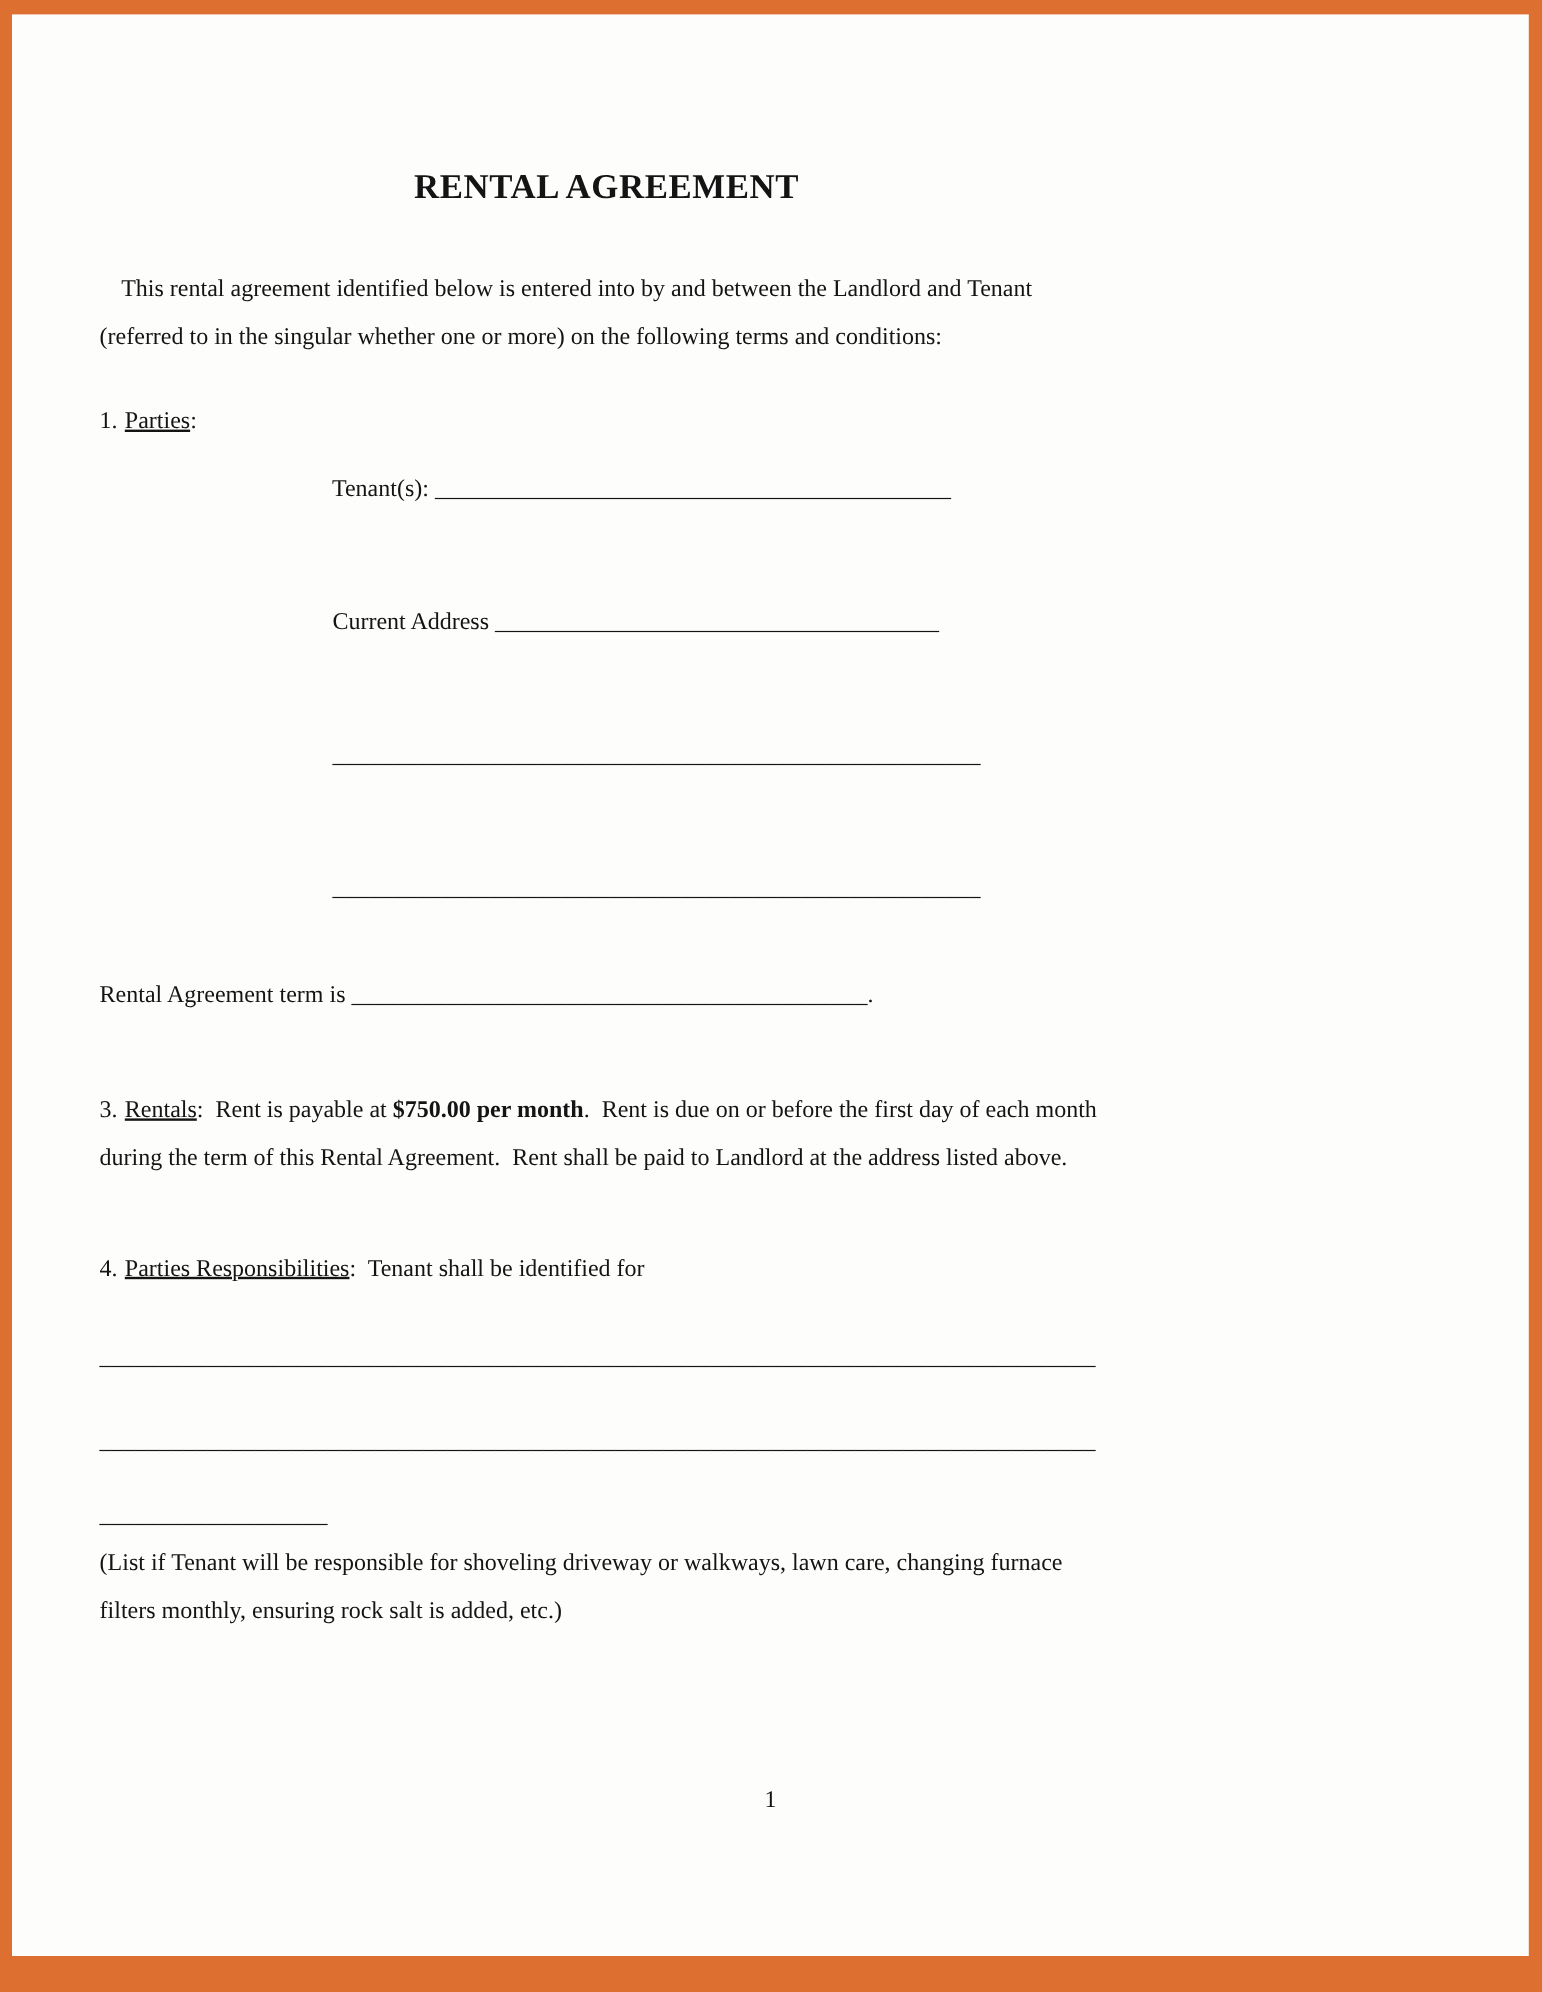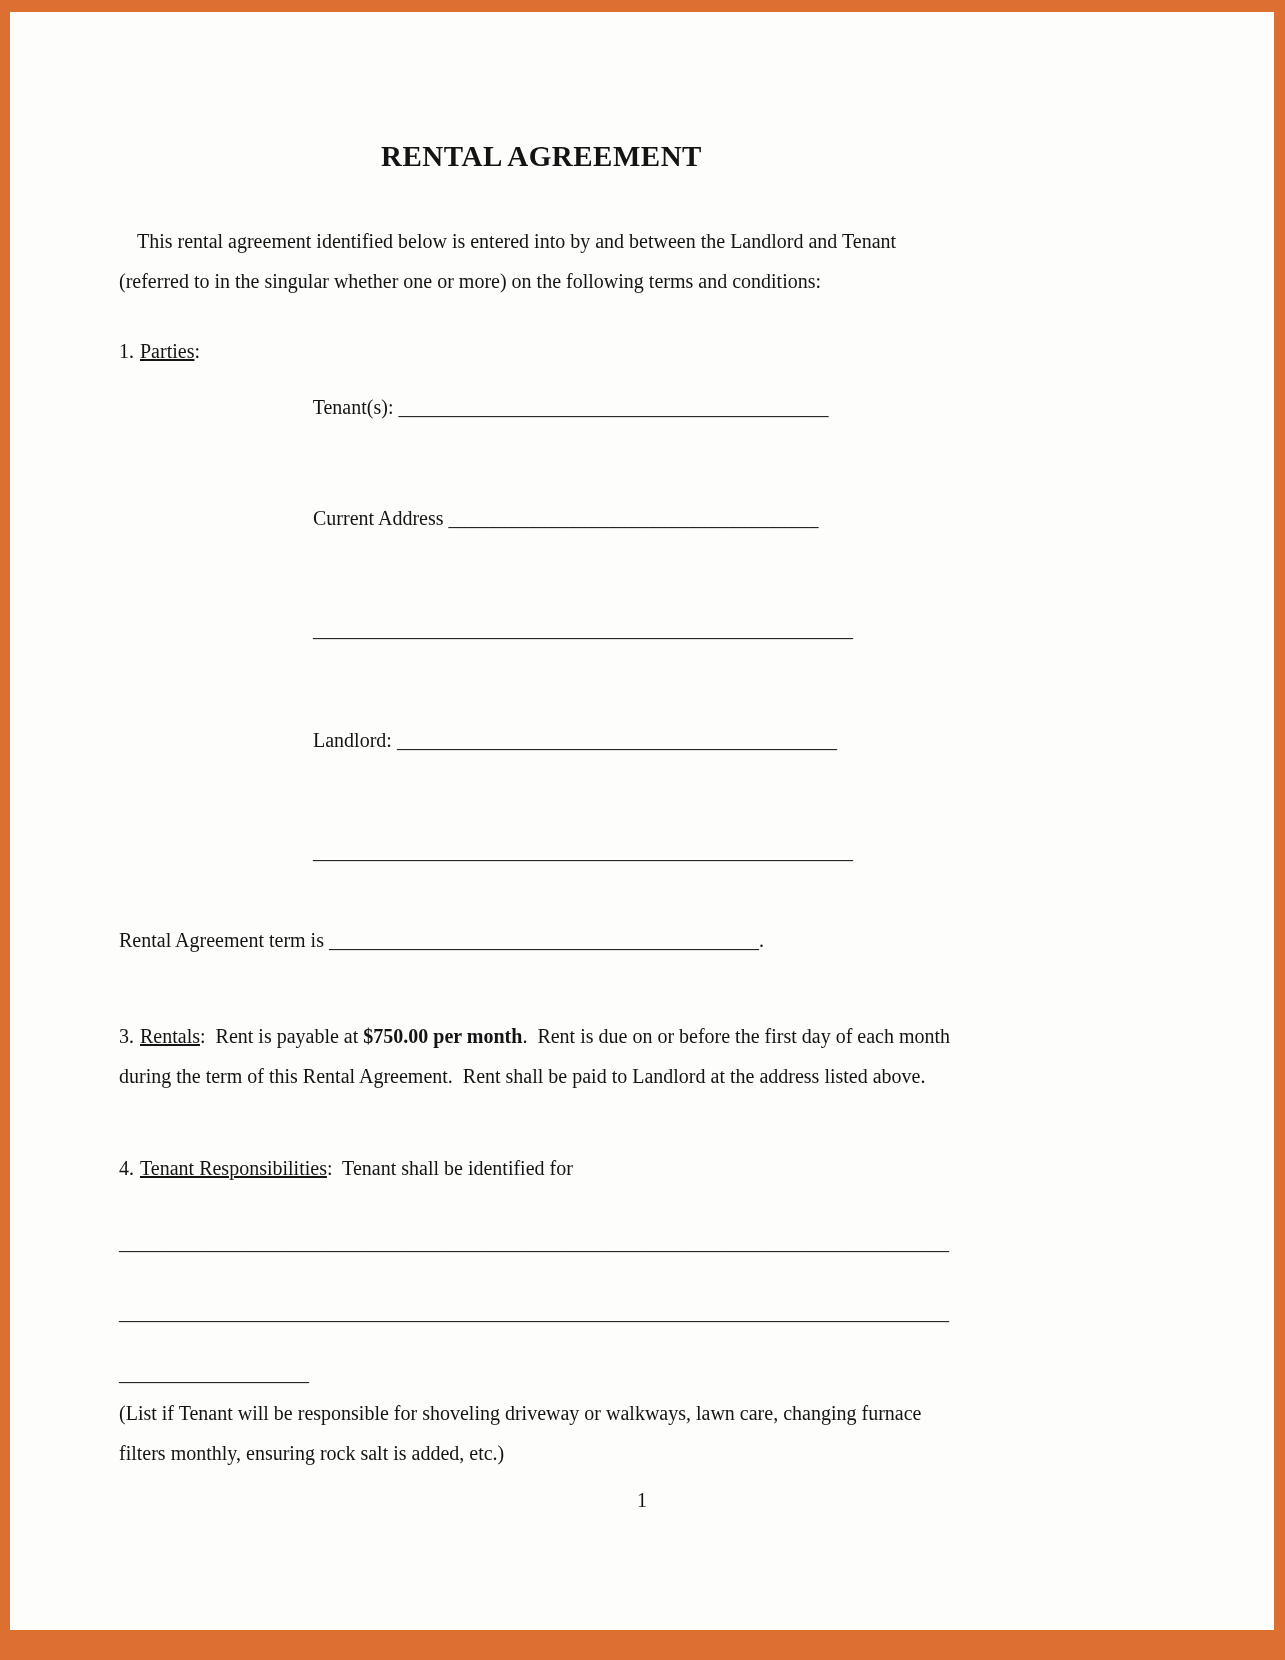--- a/index.html
+++ b/index.html
@@ -16,21 +16,21 @@
     padding: 12px 11px 30px 10px;
   }
   .page {
     position: relative;
     width: 100%;
     height: 100%;
     background: #fdfdfc;
     overflow: hidden;
   }
   .content {
-    padding: 128px 0 0 109px;
+    padding: 128px 0 0 73px;
     width: 1016px; 
   }
   .title {
     width: 845px;
     text-align: center;
     font-size: 29px;
     font-weight: bold;
     letter-spacing: 0.5px;
     margin-bottom: 48px;
   }
@@ -91,37 +91,34 @@
           <span class="rowlabel"><span class="sec-num">1.</span><span class="u">Parties</span><span>:</span></span>
           <span>Tenant(s): </span><span>___________________________________________</span>
         </div>
         <div class="frow">
           <span>Current Address </span><span>_____________________________________</span>
         </div>
         <div class="frow">
           <span>______________________________________________________</span>
         </div>
         <div class="frow">
-          <span>Landlord: </span><span>____________________________________________</span>
-        </div>
-        <div class="frow">
           <span>______________________________________________________</span>
         </div>
       </div>
 
       <div class="section2">
         <p class="para s2-line2"><span>Rental Agreement term is </span><span>___________________________________________</span><span>.</span></p>
       </div>
 
       <div class="section3">
         <p class="para s3"><span class="sec-num">3.</span><span class="u">Rentals</span><span>:</span><span>  Rent is payable at </span><span class="b">$750.00 per month</span><span>.  Rent is due on or before the first day of each month during the term of this Rental Agreement.  Rent shall be paid to Landlord at the address listed above.</span></p>
       </div>
 
       <div class="section4">
-        <p class="para s4-heading"><span class="sec-num">4.</span><span class="u">Tenant Responsibilities</span><span>:</span><span>  Tenant shall be identified for</span></p>
+        <p class="para s4-heading"><span class="sec-num">4.</span><span class="u">Parties Responsibilities</span><span>:</span><span>  Tenant shall be identified for</span></p>
         <p class="para blank-long1">___________________________________________________________________________________</p>
         <p class="para blank-long2">___________________________________________________________________________________</p>
         <p class="para blank-short">___________________</p>
         <p class="para note">(List if Tenant will be responsible for shoveling driveway or walkways, lawn care, changing furnace filters monthly, ensuring rock salt is added, etc.)</p>
       </div>
 
     </div>
 
     <div class="pagenum">1</div>
   </div>

